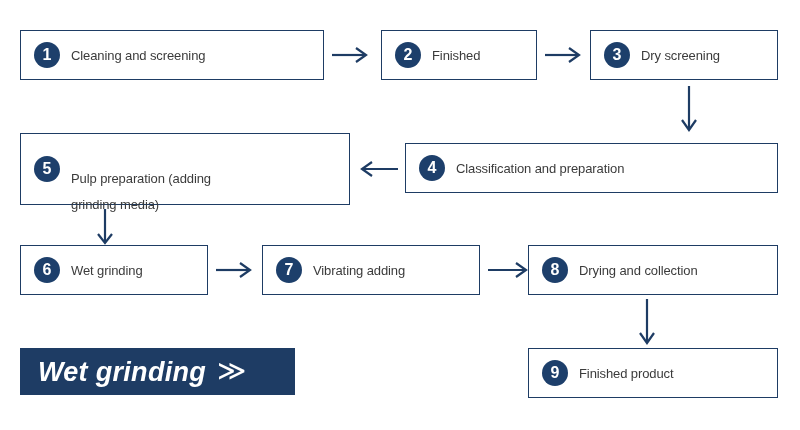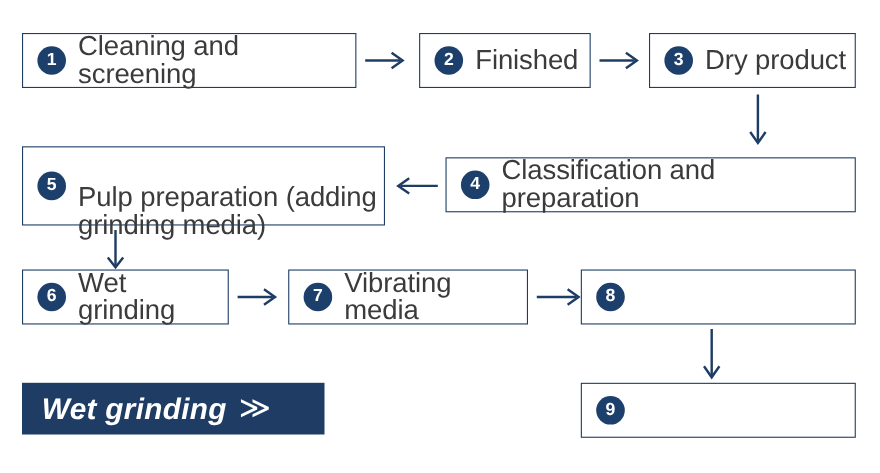--- a/index.html
+++ b/index.html
@@ -42,21 +42,21 @@
     color: #ffffff;
     font-size: 16px;
     font-weight: 700;
     line-height: 26px;
     text-align: center;
     letter-spacing: 0;
   }
   .node .node-label {
     margin-left: 11px;
     color: #3b3b3b;
-    font-size: 25px;
+    font-size: 13px;
     line-height: 25px;
     white-space: pre-line;
     letter-spacing: -0.1px;
   }
 
   
   #node-1 { left: 20px;  top: 30px;  width: 304px; height: 50px; }
   #node-2 { left: 381px; top: 30px; width: 156px; height: 50px; }
   #node-3 { left: 590px; top: 30px; width: 188px; height: 50px; }
   #node-4 { left: 405px; top: 143px; width: 373px; height: 50px; }
@@ -142,21 +142,21 @@
     <span>
       <svg width="42" height="22" viewBox="0 0 42 22">
         <line x1="2" y1="11" x2="34" y2="11" stroke="#1e3c64" stroke-width="2.2"></line>
         <polyline points="26,4 36,11 26,18" fill="none" stroke="#1e3c64" stroke-width="2.2"></polyline>
       </svg>
     </span>
   </div>
 
   <div class="node" id="node-3">
     <span class="badge">3</span>
-    <span class="node-label">Dry product</span>
+    <span class="node-label">Dry screening</span>
   </div>
 
   <div class="arrow" id="arrow-3-4">
     <span>
       <svg width="22" height="52" viewBox="0 0 22 52">
         <line x1="11" y1="2" x2="11" y2="44" stroke="#1e3c64" stroke-width="2.2"></line>
         <polyline points="4,36 11,46 18,36" fill="none" stroke="#1e3c64" stroke-width="2.2"></polyline>
       </svg>
     </span>
   </div>
@@ -199,47 +199,49 @@
     <span>
       <svg width="42" height="22" viewBox="0 0 42 22">
         <line x1="2" y1="11" x2="34" y2="11" stroke="#1e3c64" stroke-width="2.2"></line>
         <polyline points="26,4 36,11 26,18" fill="none" stroke="#1e3c64" stroke-width="2.2"></polyline>
       </svg>
     </span>
   </div>
 
   <div class="node" id="node-7">
     <span class="badge">7</span>
-    <span class="node-label">Vibrating media</span>
+    <span class="node-label">Vibrating adding</span>
   </div>
 
   <div class="arrow" id="arrow-7-8">
     <span>
       <svg width="44" height="22" viewBox="0 0 44 22">
         <line x1="2" y1="11" x2="38" y2="11" stroke="#1e3c64" stroke-width="2.2"></line>
         <polyline points="30,4 40,11 30,18" fill="none" stroke="#1e3c64" stroke-width="2.2"></polyline>
       </svg>
     </span>
   </div>
 
   <div class="node" id="node-8">
     <span class="badge">8</span>
+    <span class="node-label">Drying and collection</span>
   </div>
 
   <div class="arrow" id="arrow-8-9">
     <span>
       <svg width="22" height="50" viewBox="0 0 22 50">
         <line x1="11" y1="0" x2="11" y2="42" stroke="#1e3c64" stroke-width="2.2"></line>
         <polyline points="4,34 11,44 18,34" fill="none" stroke="#1e3c64" stroke-width="2.2"></polyline>
       </svg>
     </span>
   </div>
 
   <div class="node" id="node-9">
     <span class="badge">9</span>
+    <span class="node-label">Finished product</span>
   </div>
 
   <div id="wet-grinding-banner">
     <span class="banner-text">Wet grinding</span>
     <span class="banner-chevron">≫</span>
   </div>
 
 </div>
 
 </body></html>

